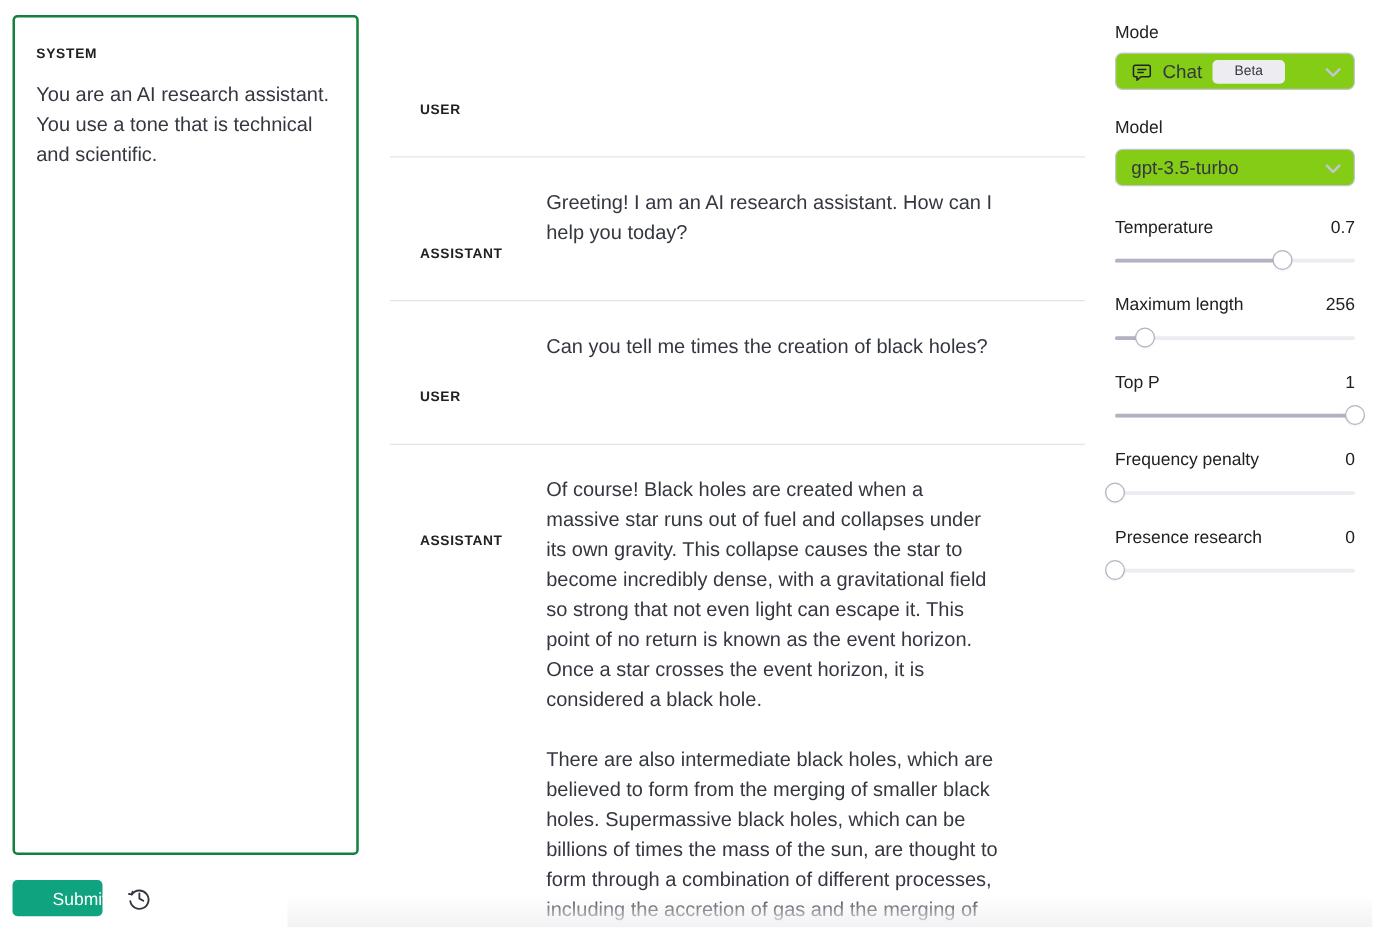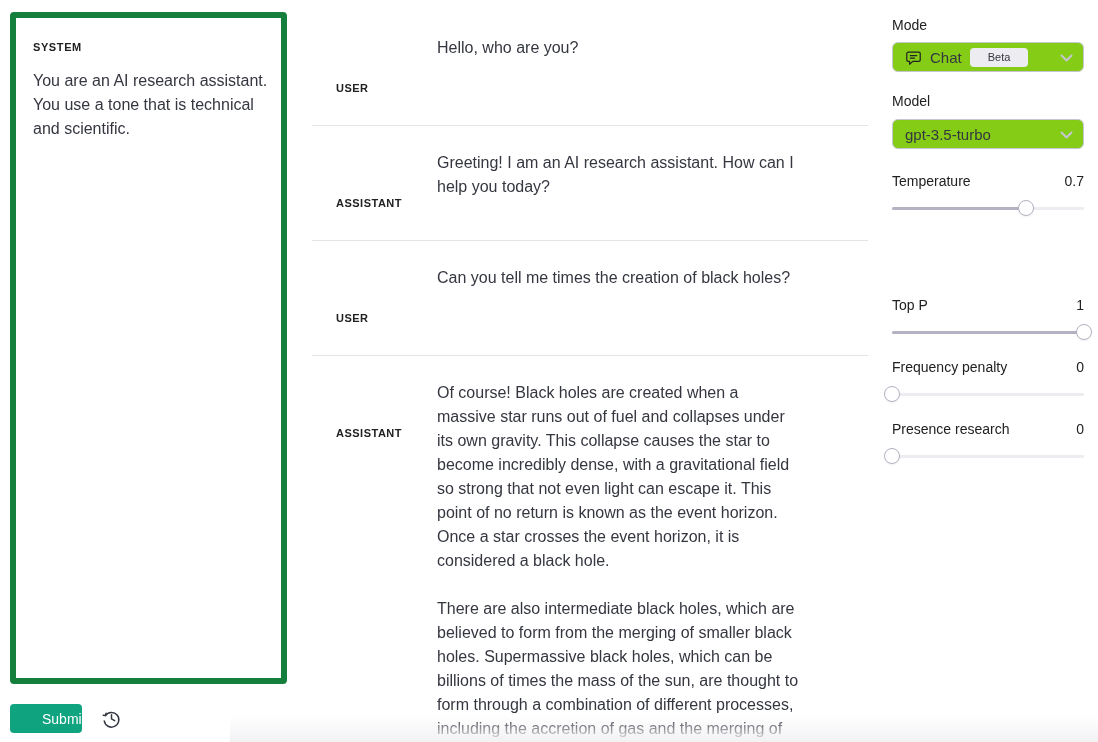--- a/index.html
+++ b/index.html
@@ -6,21 +6,21 @@
   html,body { margin:0; padding:0; }
   body {
     width:1098px; height:742px; position:relative; overflow:hidden;
     background:#ffffff; color:#202123;
     font-family:"Liberation Sans", sans-serif;
   }
 
   
   .system-panel {
     position:absolute; left:10px; top:12px; width:277px; height:672px;
-    background:#fff; border:6px solid #15803d; border-radius:4px;
+    background:#fff; border:2px solid #15803d; border-radius:4px;
     padding:23px 8px 23px 17px;
   }
   .system-label {
     font-size:11px; font-weight:700; letter-spacing:.6px; color:#202123;
   }
   .system-text {
     margin-top:16px; font-size:16px; line-height:24px; color:#353740;
   }
 
   
@@ -106,21 +106,20 @@
         <path d="M5.1 8.6 L2.5 8.2 M5.1 8.6 L5.8 6.1"></path>
         <path d="M12 7.6 L12 12.4 L15.6 14.4"></path>
       </svg>
     </span>
   </button>
 </div>
 
 <div class="chat">
   <div class="msg-row">
     <div class="msg-role">USER</div>
-    <div class="msg-text">Hello, who are you?</div>
   </div>
   <div class="msg-row">
     <div class="msg-role">ASSISTANT</div>
     <div class="msg-text">Greeting! I am an AI research assistant. How can I help you today?</div>
   </div>
   <div class="msg-row">
     <div class="msg-role">USER</div>
     <div class="msg-text">Can you tell me times the creation of black holes?</div>
   </div>
   <div class="msg-row">
@@ -165,20 +164,31 @@
       <span class="slider-label">Temperature</span>
       <span class="slider-value">0.7</span>
     </div>
     <div class="slider-track">
       <div class="track-bg"></div>
       <div class="track-fill" style="width: 70%;"></div>
       <div class="slider-thumb" style="left: 70%;"></div>
     </div>
   </div>
 
+  <div class="slider-group" style="top:233px">
+    <div class="slider-head">
+      <span class="slider-label">Maximum length</span>
+      <span class="slider-value">256</span>
+    </div>
+    <div class="slider-track">
+      <div class="track-bg"></div>
+      <div class="track-fill" style="width: 12.5%;"></div>
+      <div class="slider-thumb" style="left: 12.5%;"></div>
+    </div>
+  </div>
 
   <div class="slider-group" style="top:295px">
     <div class="slider-head">
       <span class="slider-label">Top P</span>
       <span class="slider-value">1</span>
     </div>
     <div class="slider-track">
       <div class="track-bg"></div>
       <div class="track-fill" style="width: 100%;"></div>
       <div class="slider-thumb" style="left: 100%;"></div>

